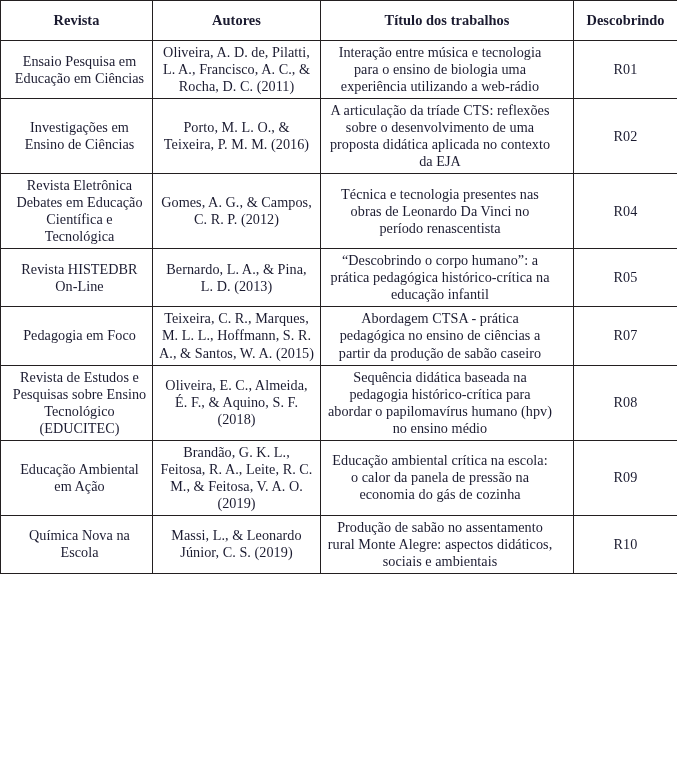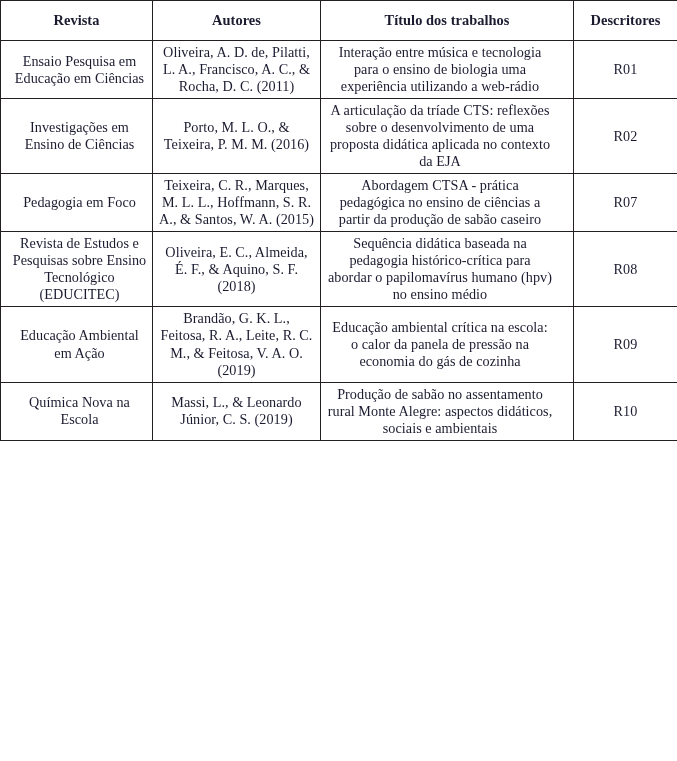--- a/index.html
+++ b/index.html
@@ -77,35 +77,47 @@
       <col class="c-revista">
       <col class="c-autores">
       <col class="c-titulo">
       <col class="c-descritor">
     </colgroup>
     <thead>
       <tr>
         <th>Revista</th>
         <th>Autores</th>
         <th>Título dos trabalhos</th>
-        <th>Descritores</th>
+        <th>Descobrindo</th>
       </tr>
     </thead>
     <tbody>
       <tr>
         <td class="cell-revista">Ensaio Pesquisa em Educação em Ciências</td>
         <td class="cell-autores">Oliveira, A. D. de, Pilatti, L. A., Francisco, A. C., &amp; Rocha, D. C. (2011)</td>
         <td class="cell-titulo">Interação entre música e tecnologia para o ensino de biologia uma experiência utilizando a web-rádio</td>
         <td class="cell-descritor">R01</td>
       </tr>
       <tr>
         <td class="cell-revista">Investigações em Ensino de Ciências</td>
         <td class="cell-autores">Porto, M. L. O., &amp; Teixeira, P. M. M. (2016)</td>
         <td class="cell-titulo">A articulação da tríade CTS: reflexões sobre o desenvolvimento de uma proposta didática aplicada no contexto da EJA</td>
         <td class="cell-descritor">R02</td>
+      </tr>
+      <tr>
+        <td class="cell-revista">Revista Eletrônica Debates em Educação Científica e Tecnológica</td>
+        <td class="cell-autores">Gomes, A. G., &amp; Campos, C. R. P. (2012)</td>
+        <td class="cell-titulo">Técnica e tecnologia presentes nas obras de Leonardo Da Vinci no período renascentista</td>
+        <td class="cell-descritor">R04</td>
+      </tr>
+      <tr>
+        <td class="cell-revista">Revista HISTEDBR On-Line</td>
+        <td class="cell-autores">Bernardo, L. A., &amp; Pina, L. D. (2013)</td>
+        <td class="cell-titulo">“Descobrindo o corpo humano”: a prática pedagógica histórico-crítica na educação infantil</td>
+        <td class="cell-descritor">R05</td>
       </tr>
       <tr>
         <td class="cell-revista">Pedagogia em Foco</td>
         <td class="cell-autores">Teixeira, C. R., Marques, M. L. L., Hoffmann, S. R. A., &amp; Santos, W. A. (2015)</td>
         <td class="cell-titulo">Abordagem CTSA - prática pedagógica no ensino de ciências a partir da produção de sabão caseiro</td>
         <td class="cell-descritor">R07</td>
       </tr>
       <tr>
         <td class="cell-revista">Revista de Estudos e Pesquisas sobre Ensino Tecnológico (EDUCITEC)</td>
         <td class="cell-autores">Oliveira, E. C., Almeida, É. F., &amp; Aquino, S. F. (2018)</td>

